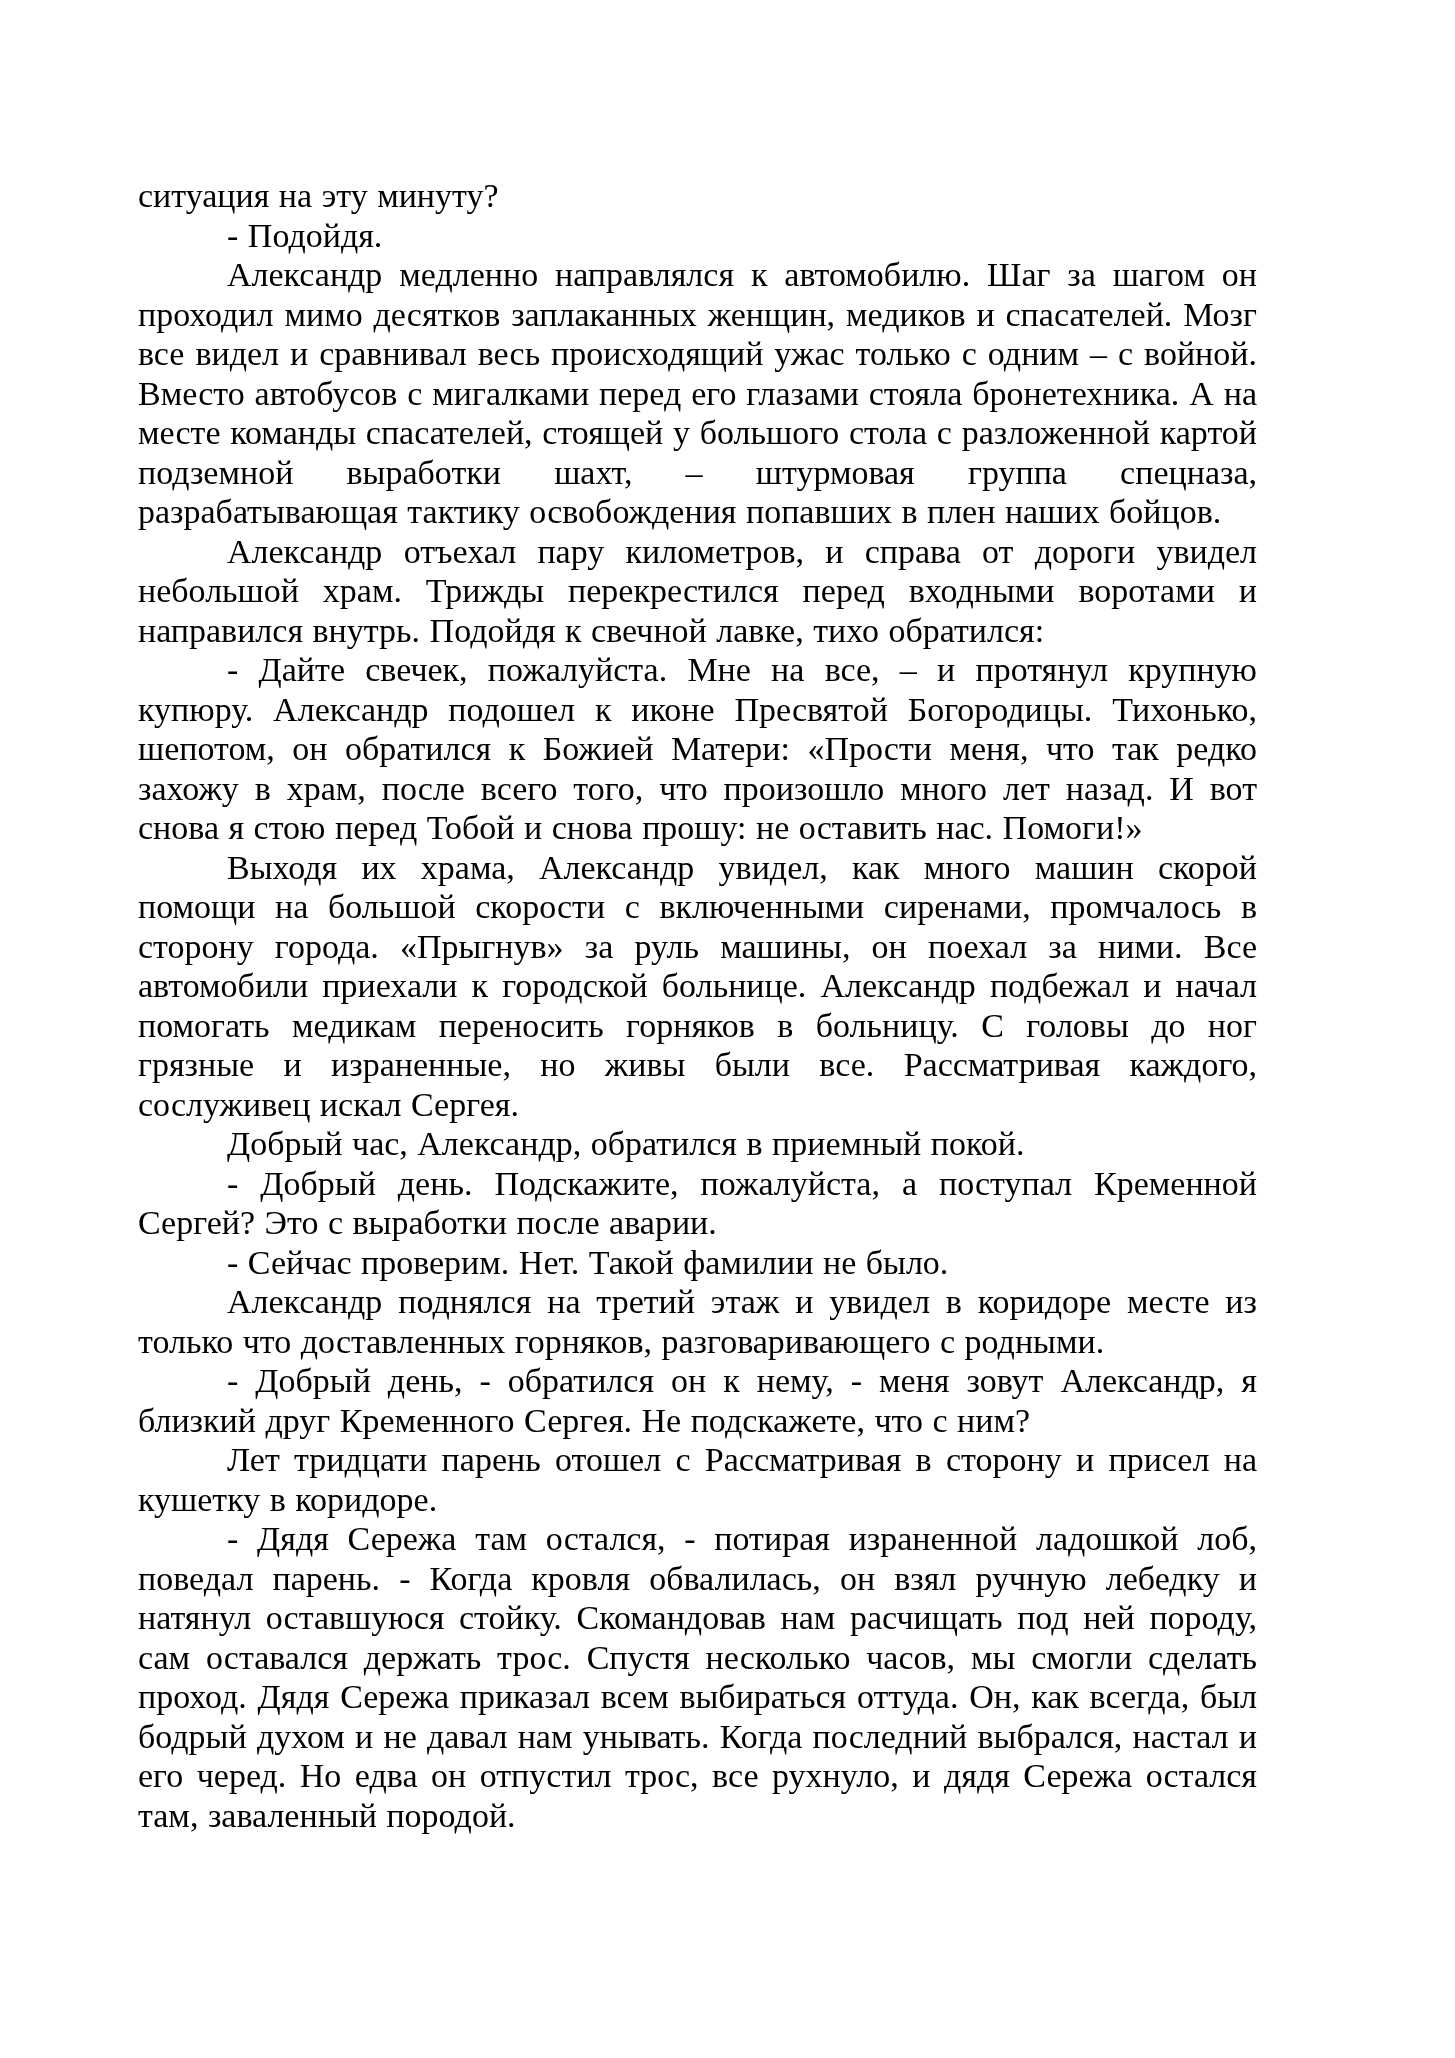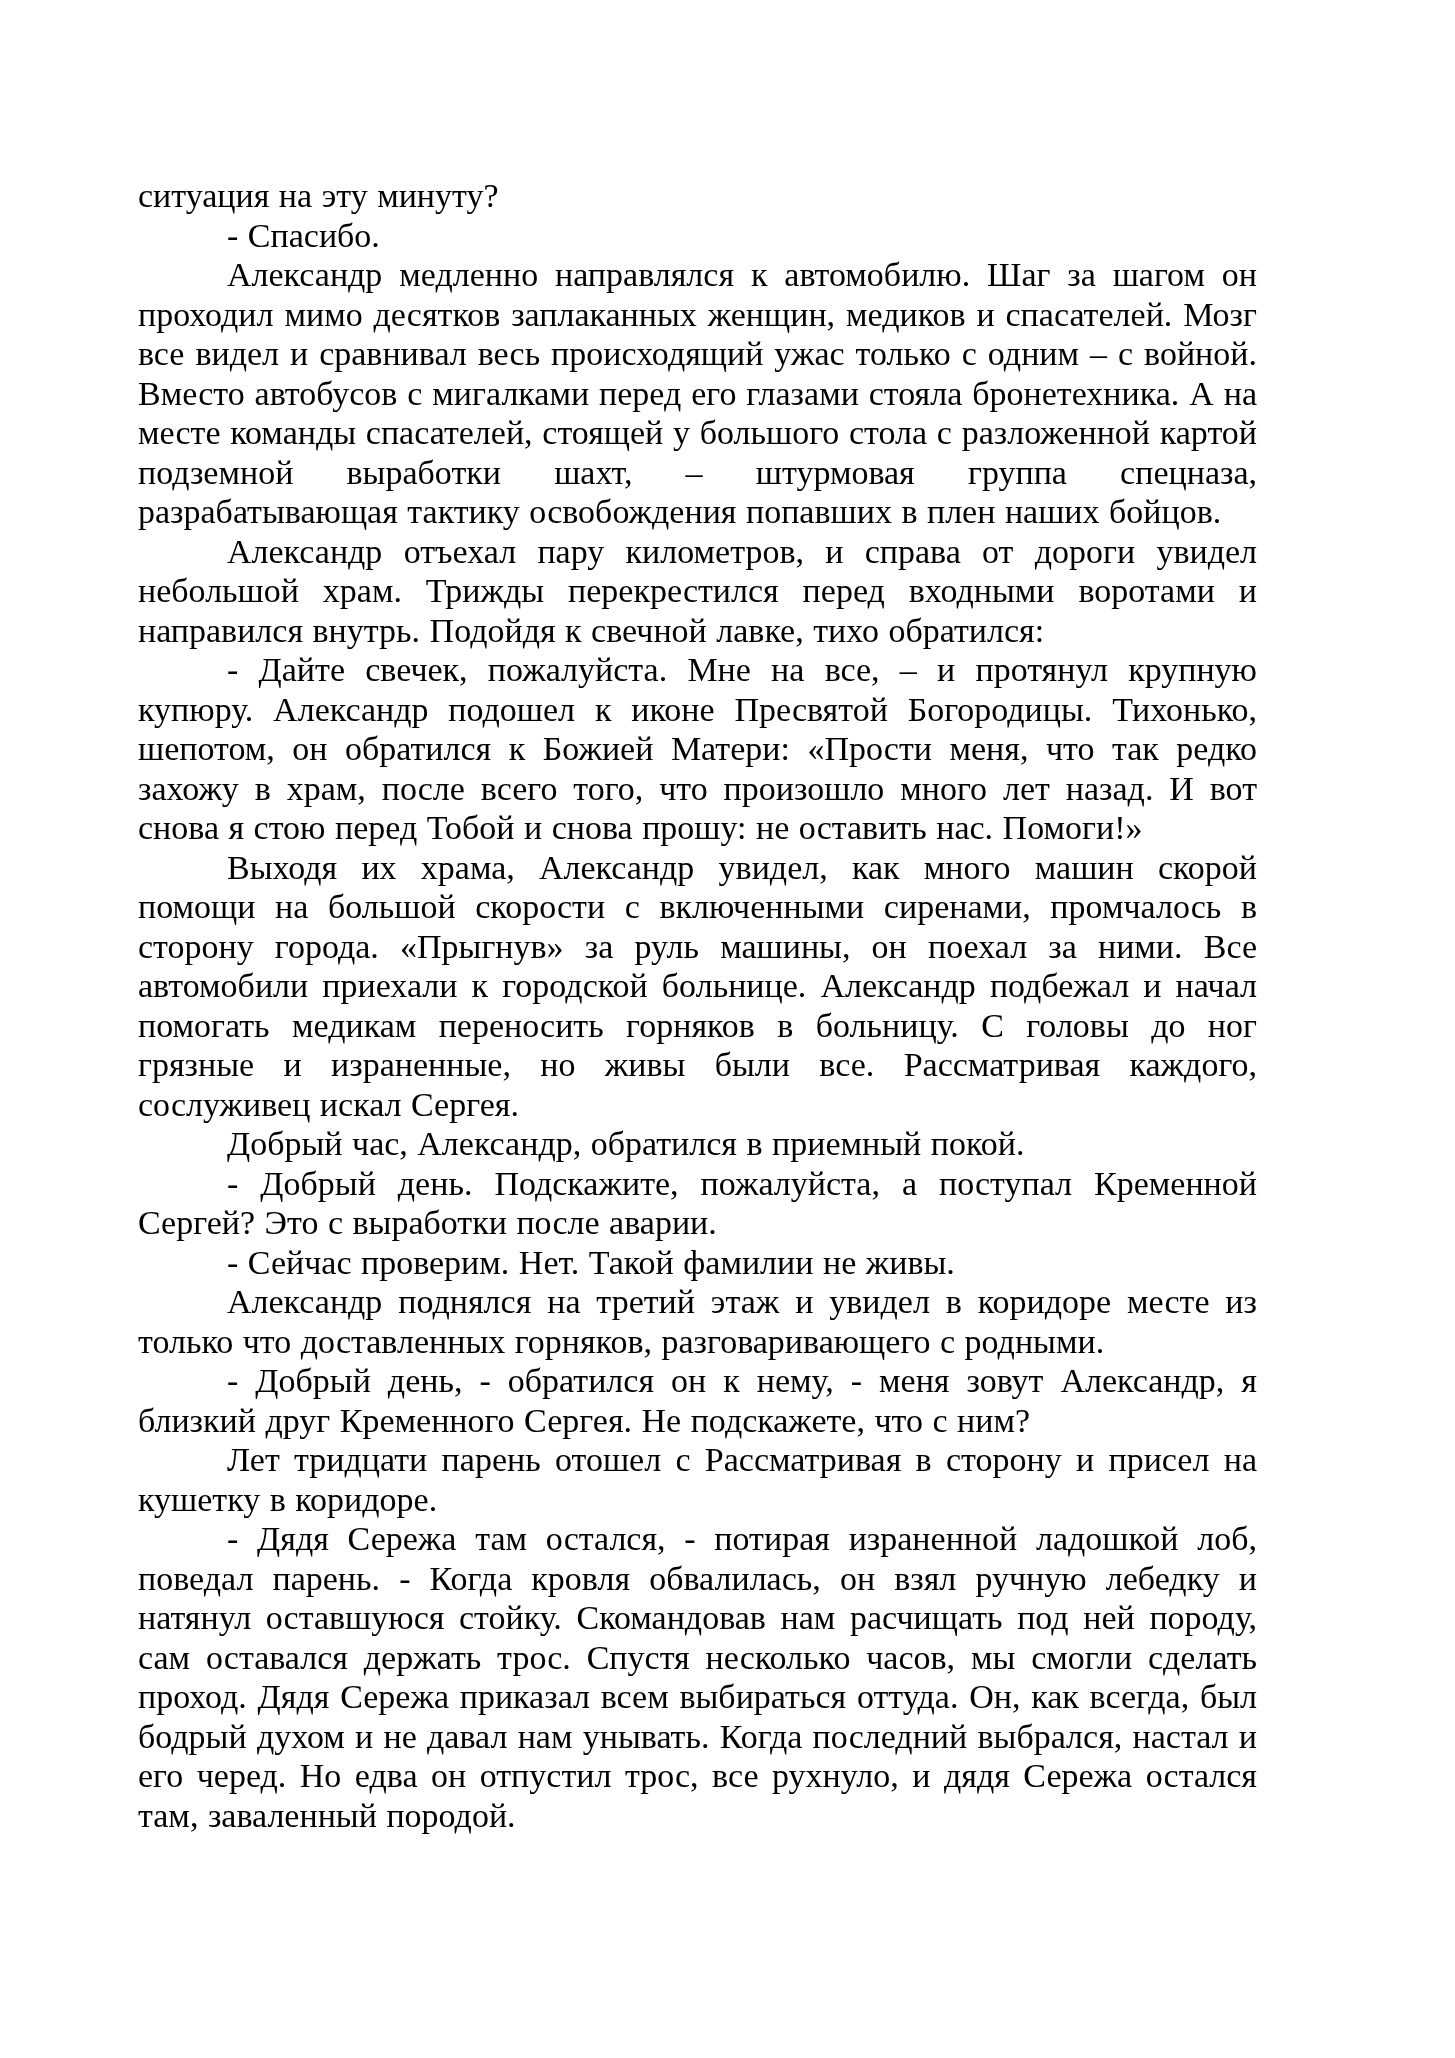--- a/index.html
+++ b/index.html
@@ -29,25 +29,25 @@
   }
   .page p.no-indent {
     text-indent: 0;
   }
 </style>
 </head>
 <body>
 
 <div class="page">
   <p class="no-indent">ситуация на эту минуту?</p>
-  <p>- Спасибо.</p>
+  <p>- Подойдя.</p>
   <p>Александр медленно направлялся к автомобилю. Шаг за шагом он проходил мимо десятков заплаканных женщин, медиков и спасателей. Мозг все видел и сравнивал весь происходящий ужас только с одним – с войной. Вместо автобусов с мигалками перед его глазами стояла бронетехника. А на месте команды спасателей, стоящей у большого стола с разложенной картой подземной выработки шахт, – штурмовая группа спецназа, разрабатывающая тактику  освобождения попавших в плен наших бойцов.</p>
   <p>Александр отъехал пару километров, и справа от дороги увидел небольшой храм. Трижды перекрестился перед входными воротами и направился внутрь. Подойдя к свечной лавке, тихо обратился:</p>
   <p>- Дайте свечек, пожалуйста. Мне на все, – и протянул крупную купюру. Александр подошел к иконе Пресвятой Богородицы. Тихонько, шепотом, он обратился к Божией Матери: «Прости меня, что так редко захожу в храм, после всего того, что произошло много лет назад. И вот снова я стою перед Тобой и снова прошу: не оставить нас. Помоги!»</p>
   <p>Выходя их храма, Александр увидел, как много машин скорой помощи на большой скорости с включенными сиренами, промчалось в сторону города. «Прыгнув» за руль машины, он поехал за ними. Все автомобили приехали к городской больнице. Александр подбежал и начал помогать медикам переносить горняков в больницу. С головы до ног грязные и израненные, но живы были все. Рассматривая каждого, сослуживец искал Сергея.</p>
   <p>Добрый час, Александр, обратился в приемный покой.</p>
   <p>- Добрый день. Подскажите, пожалуйста, а поступал Кременной Сергей? Это с выработки после аварии.</p>
-  <p>- Сейчас проверим. Нет. Такой фамилии не живы.</p>
+  <p>- Сейчас проверим. Нет. Такой фамилии не было.</p>
   <p>Александр поднялся на третий этаж и увидел в коридоре месте из только что доставленных горняков, разговаривающего с родными.</p>
   <p>- Добрый день, - обратился он к нему, - меня зовут Александр, я близкий друг Кременного Сергея. Не подскажете, что с ним?</p>
   <p>Лет тридцати парень отошел с Рассматривая в сторону и присел на кушетку в коридоре.</p>
   <p>- Дядя Сережа там остался, - потирая израненной ладошкой лоб, поведал парень. - Когда кровля обвалилась, он взял ручную лебедку и натянул оставшуюся стойку. Скомандовав нам расчищать под ней породу, сам оставался держать трос. Спустя несколько часов, мы смогли сделать проход. Дядя Сережа приказал всем выбираться оттуда. Он, как всегда, был бодрый духом и не давал нам унывать. Когда последний выбрался, настал и его черед. Но едва он отпустил трос, все рухнуло, и дядя Сережа остался там, заваленный породой.</p>
 </div>
 
 </body></html>

